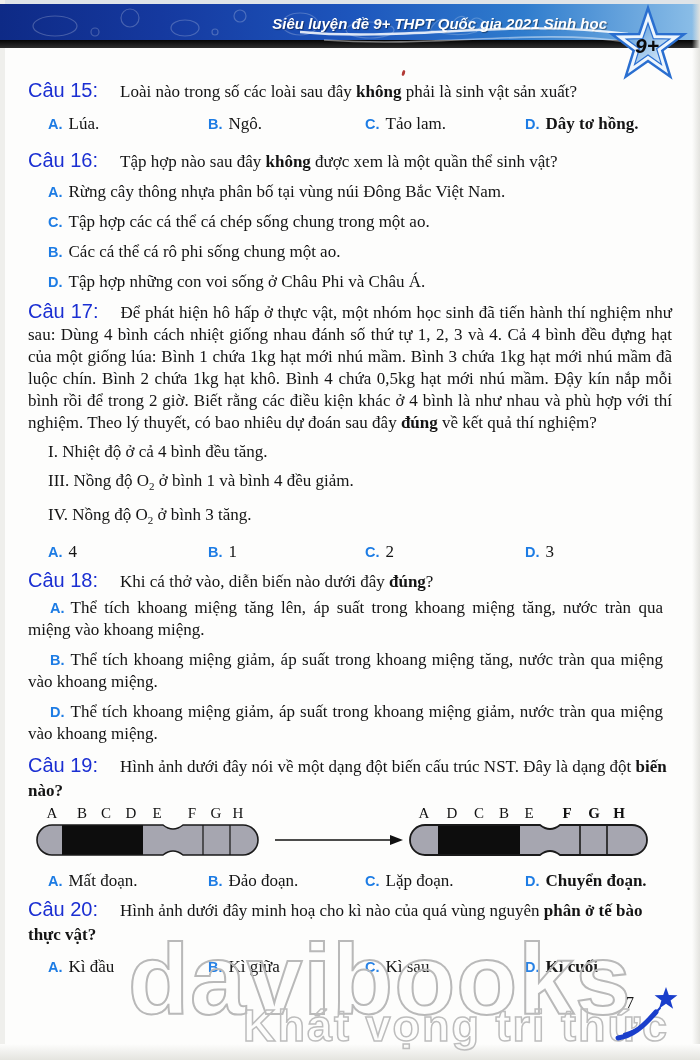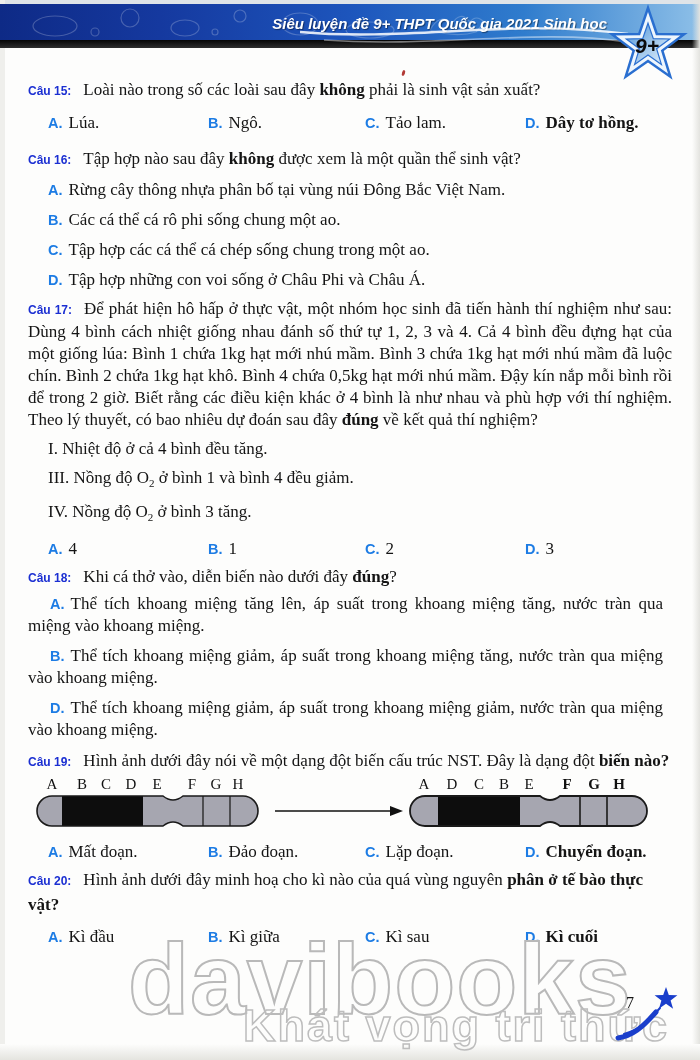--- a/index.html
+++ b/index.html
@@ -23,22 +23,22 @@
     font-size:15px;text-shadow:1px 1px 1px rgba(0,0,0,.45);white-space:nowrap;}
   .blackbar{position:absolute;top:40px;left:0;width:100%;height:8px;
     background:linear-gradient(#050505,#2e2e2e);}
   .badge{position:absolute;top:0;right:0;width:112px;height:92px;z-index:6;}
   .swoosh{position:absolute;top:2px;right:70px;width:330px;height:50px;z-index:5;}
 
   
   .content{position:absolute;top:78px;left:28px;width:644px;z-index:2;}
   p{margin:0;}
   .qtitle{font-size:17px;line-height:24px;}
-  .qlabel{color:#1b2fd2;font-family:"Liberation Sans",sans-serif;font-weight:bold;
-    font-size:12px;margin-right:12px;}
+  .qlabel{color:#1b2fd2;font-family:"Liberation Sans",sans-serif;font-weight:normal;
+    font-size:20px;margin-right:22px;}
   .L{color:#1d7ce4;font-family:"Liberation Sans",sans-serif;font-weight:bold;
     font-size:14.5px;margin-right:6px;}
   .optrow{position:relative;height:24px;font-size:17px;}
   .optrow .opt{position:absolute;top:0;white-space:nowrap;}
   .c1{left:20px;} .c2{left:180px;} .c3{left:337px;} .c4{left:497px;}
   .lineopt{font-size:17px;line-height:24px;margin-left:20px;margin-top:6px;}
   .qbody{font-size:17px;line-height:22px;text-align:justify;margin-top:6px;}
   .stmt{font-size:17px;line-height:22px;margin:7px 0 0 20px;}
   .stmt sub{font-size:11px;}
   .longopt{font-size:17px;line-height:22px;text-align:justify;text-indent:22px;margin:3px 9px 8px 0;}
@@ -116,22 +116,22 @@
   <div class="optrow mt6">
     <span class="opt c1"><b class="L">A.</b><span>Lúa.</span></span>
     <span class="opt c2"><b class="L">B.</b><span>Ngô.</span></span>
     <span class="opt c3"><b class="L">C.</b><span>Tảo lam.</span></span>
     <span class="opt c4"><b class="L">D.</b><span class="bd">Dây tơ hồng.</span></span>
   </div>
 
   
   <p class="qtitle mt10"><b class="qlabel">Câu 16:</b><span>Tập hợp nào sau đây </span><b>không</b><span> được xem là một quần thể sinh vật?</span></p>
   <p class="lineopt"><b class="L">A.</b><span>Rừng cây thông nhựa phân bố tại vùng núi Đông Bắc Việt Nam.</span></p>
+  <p class="lineopt"><b class="L">C.</b><span>Tập hợp các cá thể cá chép sống chung trong một ao.</span></p>
   <p class="lineopt"><b class="L">B.</b><span>Các cá thể cá rô phi sống chung một ao.</span></p>
-  <p class="lineopt"><b class="L">C.</b><span>Tập hợp các cá thể cá chép sống chung trong một ao.</span></p>
   <p class="lineopt"><b class="L">D.</b><span>Tập hợp những con voi sống ở Châu Phi và Châu Á.</span></p>
 
   
   <p class="qbody"><b class="qlabel">Câu 17:</b><span>Để phát hiện hô hấp ở thực vật, một nhóm học sinh đã tiến hành thí nghiệm như sau: Dùng 4 bình cách nhiệt giống nhau đánh số thứ tự 1, 2, 3 và 4. Cả 4 bình đều đựng hạt của một giống lúa: Bình 1 chứa 1kg hạt mới nhú mầm. Bình 3 chứa 1kg hạt mới nhú mầm đã luộc chín. Bình 2 chứa 1kg hạt khô. Bình 4 chứa 0,5kg hạt mới nhú mầm. Đậy kín nắp mỗi bình rồi để trong 2 giờ. Biết rằng các điều kiện khác ở 4 bình là như nhau và phù hợp với thí nghiệm. Theo lý thuyết, có bao nhiêu dự đoán sau đây </span><b>đúng</b><span> về kết quả thí nghiệm?</span></p>
   <p class="stmt">I. Nhiệt độ ở cả 4 bình đều tăng.</p>
   <p class="stmt"><span>III. Nồng độ O</span><sub>2</sub><span> ở bình 1 và bình 4 đều giảm.</span></p>
   <p class="stmt"><span>IV. Nồng độ O</span><sub>2</sub><span> ở bình 3 tăng.</span></p>
   <div class="optrow mt6">
     <span class="opt c1"><b class="L">A.</b><span>4</span></span>
     <span class="opt c2"><b class="L">B.</b><span>1</span></span>

